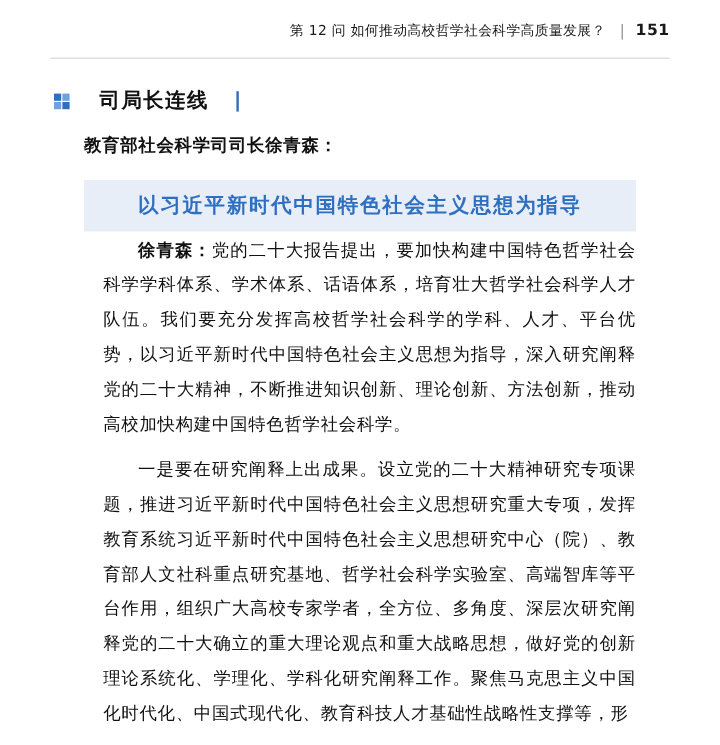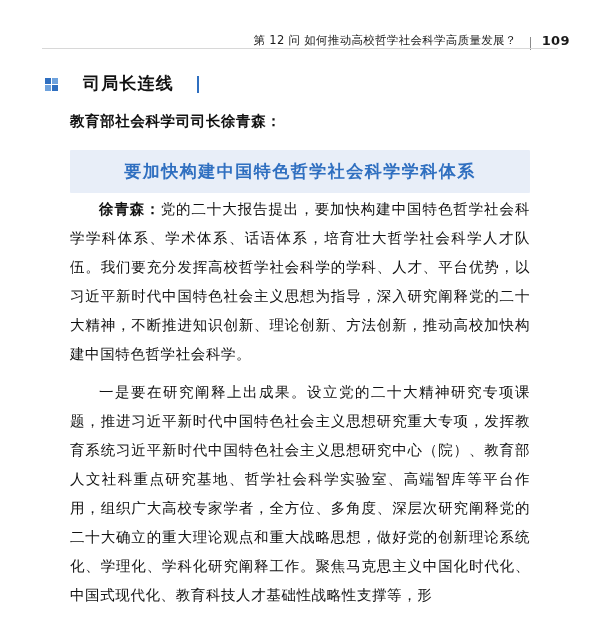--- a/index.html
+++ b/index.html
@@ -22,23 +22,23 @@
   }
 
   
   .header {
     position: absolute;
     top: 18px;
     left: 0;
     right: 0;
     height: 30px;
     display: flex;
-    align-items: flex-end;
+    align-items: flex-start;
     justify-content: flex-end;
-    padding-right: 30px;
+    padding-right: 42px;
     box-sizing: border-box;
   }
   .header-title {
     font-size: 11.5px;
     color: #1a1a1a;
     letter-spacing: 0.3px;
     white-space: nowrap;
   }
   .header-rule {
     display: inline-block;
@@ -148,55 +148,56 @@
   }
 
   .para {
     margin-top: 9px;
     font-size: 14.5px;
     line-height: 29px;
     color: #111111;
     text-align: justify;
     text-indent: 29px;
     letter-spacing: 0.6px;
+    margin-left: 16px;
   }
   .para b {
     font-weight: bold;
   }
   .para-tight { margin-top: 2px; }
 </style>
 </head>
 <body>
 
 <div class="page">
 
   <div class="header">
     <span class="header-title">第 12 问   如何推动高校哲学社会科学高质量发展？</span>
     <span class="header-rule"></span>
-    <span class="header-page">109</span>
+    <span class="header-page">151</span>
   </div>
   <div class="header-line"></div>
 
   <div class="section-head">
     <span class="sq-icon">
         <i></i>
         <i></i>
         <i></i>
         <i></i>
       </span>
     <span class="section-title">司局长连线</span>
     <span class="section-bar"></span>
   </div>
 
   <div class="body-col">
 
     <div class="speaker">教育部社会科学司司长徐青森：</div>
 
     <div class="banner">
-      <span class="banner-text">要加快构建中国特色哲学社会科学学科体系</span>
+      <span class="banner-text">以习近平新时代中国特色社会主义思想为指导</span>
     </div>
 
 
     <div class="para para-tight"><b>徐青森：</b><span>党的二十大报告提出，要加快构建中国特色哲学社会科学学科体系、学术体系、话语体系，培育壮大哲学社会科学人才队伍。我们要充分发挥高校哲学社会科学的学科、人才、平台优势，以习近平新时代中国特色社会主义思想为指导，深入研究阐释党的二十大精神，不断推进知识创新、理论创新、方法创新，推动高校加快构建中国特色哲学社会科学。</span></div>
 
     <div class="para">一是要在研究阐释上出成果。设立党的二十大精神研究专项课题，推进习近平新时代中国特色社会主义思想研究重大专项，发挥教育系统习近平新时代中国特色社会主义思想研究中心（院）、教育部人文社科重点研究基地、哲学社会科学实验室、高端智库等平台作用，组织广大高校专家学者，全方位、多角度、深层次研究阐释党的二十大确立的重大理论观点和重大战略思想，做好党的创新理论系统化、学理化、学科化研究阐释工作。聚焦马克思主义中国化时代化、中国式现代化、教育科技人才基础性战略性支撑等，形</div>
 
   </div>
 </div>
 

